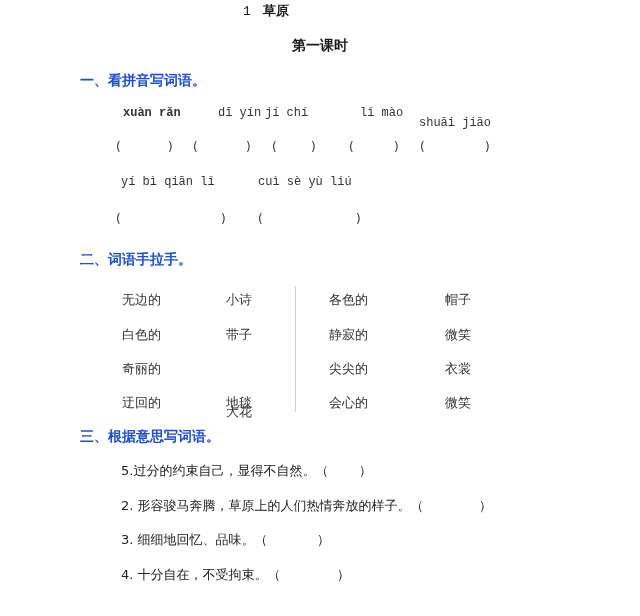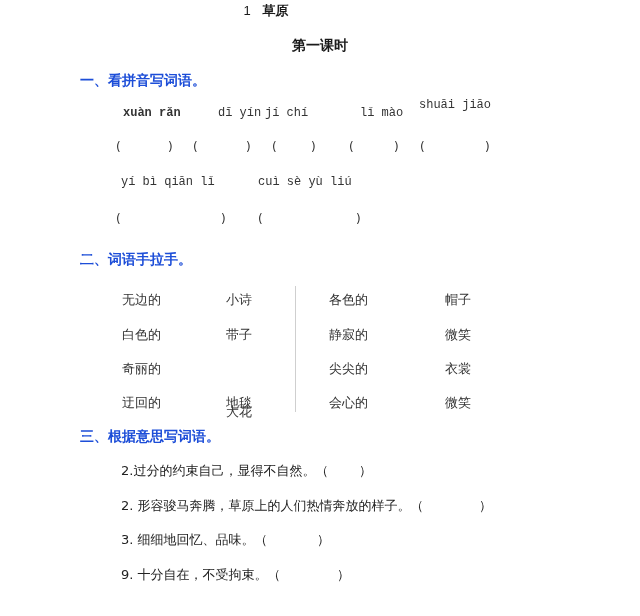--- a/index.html
+++ b/index.html
@@ -12,21 +12,21 @@
       height: 616px;
       position: relative;
       overflow: hidden;
       font-family: "DejaVu Serif", "Liberation Serif", serif;
       color: #1a1a1a;
     }
     .abs { position: absolute; white-space: nowrap; }
     .title {
       left: 0; width: 532px; text-align: center;
       top: 2px; font-size: 13px; font-weight: bold;
-      font-family: Liberation Sans, sans-serif;
+      font-family: Liberation Mono, monospace;
     }
     .title .num { margin-right: 12px; font-weight: normal; }
     .subtitle {
       left: 0; width: 640px; text-align: center;
       top: 37px; font-size: 14px; font-weight: bold;
       font-family: "DejaVu Sans", "Liberation Sans", sans-serif;
     }
     .section-heading {
       font-size: 14px; font-weight: bold;
       font-family: "DejaVu Sans", "Liberation Sans", sans-serif;
@@ -60,21 +60,21 @@
   <span class="num">1</span><span>草原</span>
 </div>
 <div class="abs subtitle">第一课时</div>
 
 <div class="abs section-heading" style="left:80px; top:72px;">一、看拼音写词语。</div>
 
 <div class="abs pinyin" style="left:123px; top:106px;font-weight:bold;">xuàn rǎn</div>
 <div class="abs pinyin" style="left:218px; top:106px;">dī yín</div>
 <div class="abs pinyin" style="left:265px; top:106px;">jí chí</div>
 <div class="abs pinyin" style="left:346px; top:106px;margin-left:14px;">lǐ mào</div>
-<div class="abs pinyin" style="left:419px; top:98px;">shuāi jiāo</div>
+<div class="abs pinyin" style="left:419px; top:116px;">shuāi jiāo</div>
 
 <div class="abs paren" style="left:116px; top:140px;">(</div>
 <div class="abs paren" style="left:168px; top:140px;">)</div>
 <div class="abs paren" style="left:193px; top:140px;">(</div>
 <div class="abs paren" style="left:246px; top:140px;">)</div>
 <div class="abs paren" style="left:272px; top:140px;">(</div>
 <div class="abs paren" style="left:311px; top:140px;">)</div>
 <div class="abs paren" style="left:349px; top:140px;">(</div>
 <div class="abs paren" style="left:394px; top:140px;">)</div>
 <div class="abs paren" style="left:420px; top:140px;">(</div>
@@ -107,23 +107,23 @@
 <div class="abs word" style="left:329px; top:360px;">尖尖的</div>
 <div class="abs word" style="left:329px; top:394px;">会心的</div>
 
 <div class="abs word" style="left:445px; top:291px;">帽子</div>
 <div class="abs word" style="left:445px; top:326px;">微笑</div>
 <div class="abs word" style="left:445px; top:360px;">衣裳</div>
 <div class="abs word" style="left:445px; top:394px;">微笑</div>
 
 <div class="abs section-heading" style="left:80px; top:428px;">三、根据意思写词语。</div>
 
-<div class="abs question" style="left:121px; top:462px;">2.过分的约束自己，显得不自然。（</div>
+<div class="abs question" style="left:121px; top:462px;">5.过分的约束自己，显得不自然。（</div>
 <div class="abs question" style="left:359px; top:462px;">）</div>
 
 <div class="abs question" style="left:121px; top:497px;">2. 形容骏马奔腾，草原上的人们热情奔放的样子。（</div>
 <div class="abs question" style="left:479px; top:497px;">）</div>
 
 <div class="abs question" style="left:121px; top:531px;">3. 细细地回忆、品味。（</div>
 <div class="abs question" style="left:317px; top:531px;">）</div>
 
-<div class="abs question" style="left:121px; top:566px;">9. 十分自在，不受拘束。（</div>
+<div class="abs question" style="left:121px; top:566px;">4. 十分自在，不受拘束。（</div>
 <div class="abs question" style="left:337px; top:566px;">）</div>
 
 </body></html>

